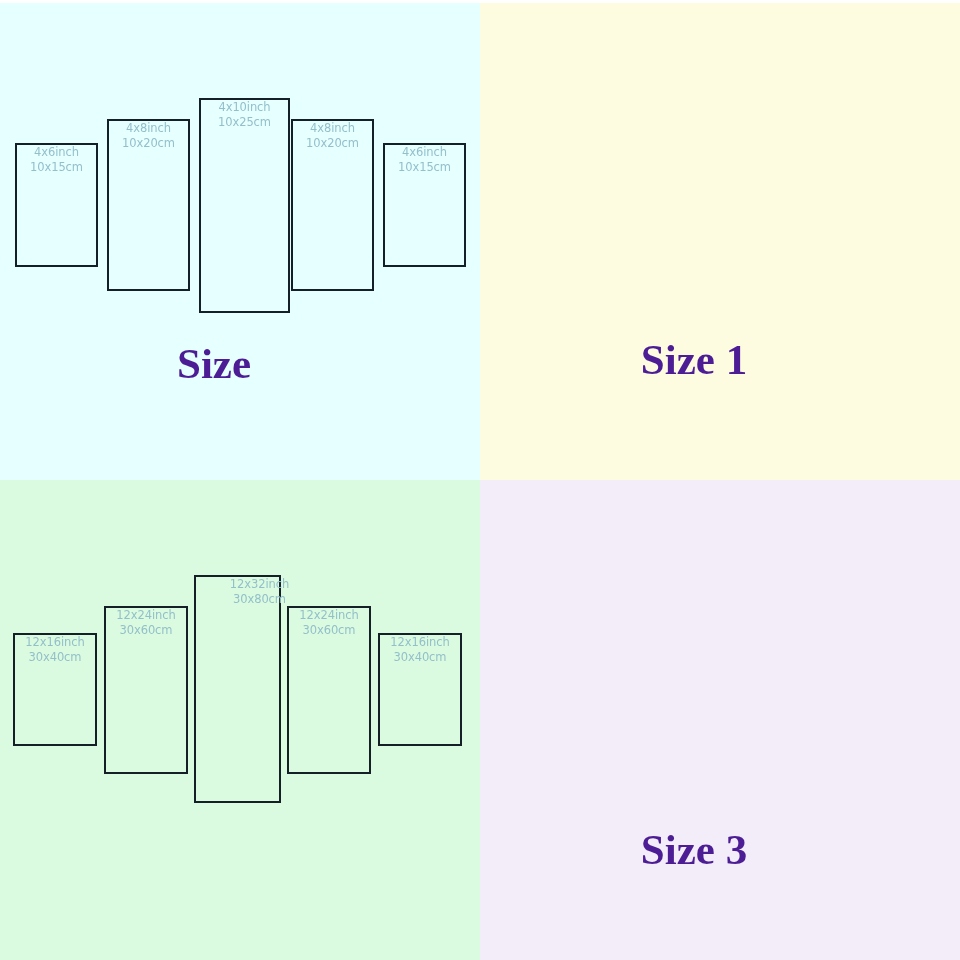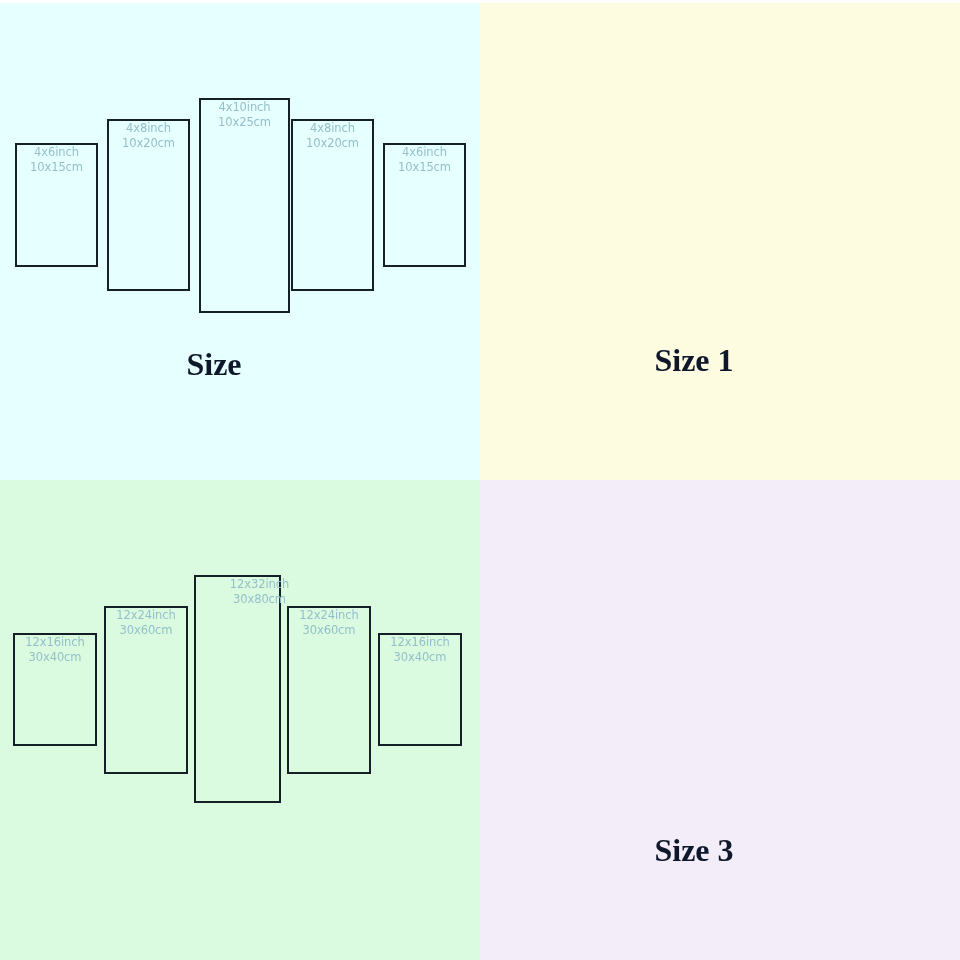--- a/index.html
+++ b/index.html
@@ -64,23 +64,23 @@
   }
   .panel-label .ln { display: block; }
 
   .q-title {
     position: absolute;
     left: 0;
     width: 428px;
     text-align: center;
     font-family: "Liberation Serif", "DejaVu Serif", serif;
     font-weight: bold;
-    font-size: 32px;
+    font-size: 43px;
     line-height: 40px;
-    color: #0f172a;
+    color: #4c1d95;
     user-select: none;
   }
 
   .top-strip {
     position: absolute;
     left: 0;
     top: 0;
     width: 960px;
     height: 3px;
     background: #ffffff;

